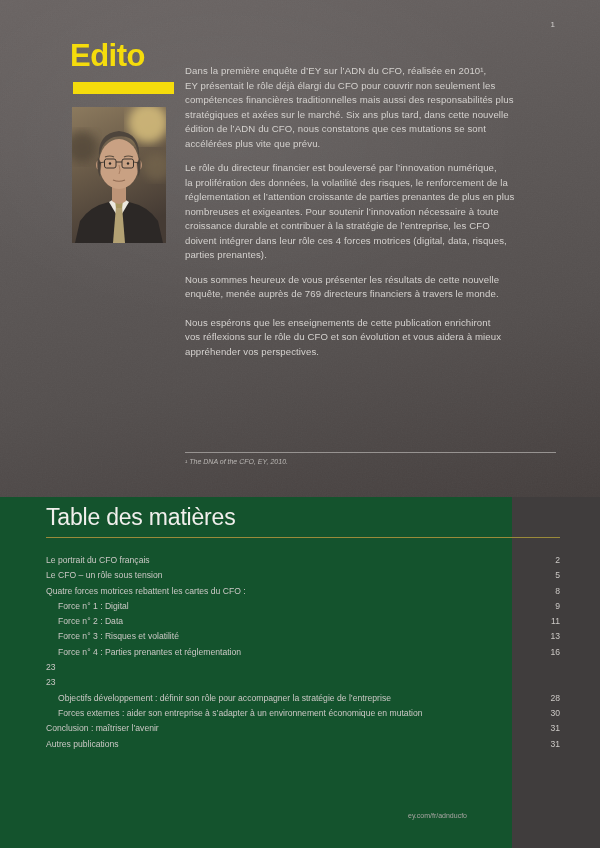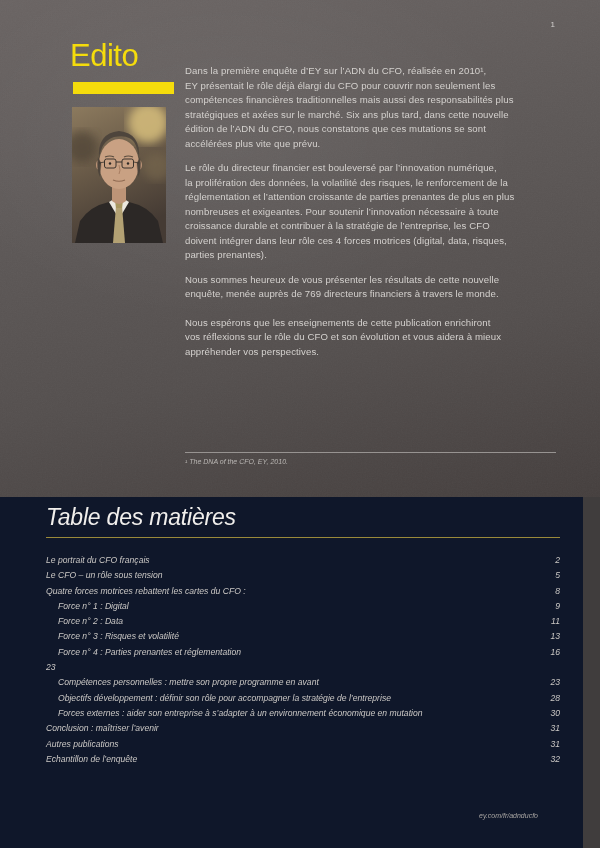--- a/index.html
+++ b/index.html
@@ -13,21 +13,21 @@
     position:absolute;left:0;top:0;width:600px;height:497px;
     background:
       radial-gradient(ellipse 420px 260px at 38% 28%, rgba(255,255,255,0.05), rgba(255,255,255,0) 70%),
       linear-gradient(168deg,#6a6463 0%,#5d5857 38%,#544f4e 68%,#453F3E 100%);
   }
   .noise{position:absolute;inset:0;width:100%;height:100%;pointer-events:none;}
   .page-number{
     position:absolute;right:45px;top:20px;font-size:8px;color:#d3d1cf;
   }
   .edito-title{
-    position:absolute;left:70px;top:38px;font-size:31px;font-weight:normal;
+    position:absolute;left:70px;top:38px;font-size:31px;font-weight:bold;
     color:#F5DC0C;letter-spacing:-0.5px;
   }
   .yellow-bar{
     position:absolute;left:73px;top:82px;width:101px;height:12px;background:#F5DC0C;
   }
   .portrait{
     position:absolute;left:72px;top:107px;width:94px;height:136px;overflow:hidden;
   }
   .edito-body{
     position:absolute;left:185px;top:64px;width:375px;
@@ -41,21 +41,21 @@
   .signature-name{font-size:9.8px;line-height:15px;font-weight:bold;color:#eceae7;}
   .signature-role{font-size:9.8px;line-height:15px;color:#d4d1ce;}
   .footnote-rule{
     position:absolute;left:185px;top:452px;width:371px;height:1px;background:#979391;
   }
   .footnote{
     position:absolute;left:185px;top:458px;font-size:7px;font-style:italic;color:#bab7b4;
   }
   
   .toc-section{
-    position:absolute;left:0;top:497px;width:583px;height:351px;background:#0f172a;font-style:italic;
+    position:absolute;left:0;top:497px;width:512px;height:351px;background:#14532d;
   }
   .toc-title{
     position:absolute;left:46px;top:7px;font-size:23px;font-weight:400;
     color:#f1efec;letter-spacing:-0.2px;
   }
   .toc-rule{
     position:absolute;left:46px;top:40px;width:514px;height:1px;background:#9a8a3a;
   }
   .toc-list{
     position:absolute;left:46px;top:56px;width:514px;
@@ -194,40 +194,35 @@
           <span class="toc-page">13</span>
         </div>
         <div class="toc-row indent">
           <span class="toc-label">Force n° 4 : Parties prenantes et réglementation</span>
           <span class="toc-page">16</span>
         </div>
         <div class="toc-row">
           <span class="toc-page">23</span>
         </div>
         <div class="toc-row indent">
-          <span class="toc-label">Compétences personnelles : mettre son propre programme en avant</span>
           <span class="toc-page">23</span>
         </div>
         <div class="toc-row indent">
           <span class="toc-label">Objectifs développement : définir son rôle pour accompagner la stratégie de l’entreprise</span>
           <span class="toc-page">28</span>
         </div>
         <div class="toc-row indent">
           <span class="toc-label">Forces externes : aider son entreprise à s’adapter à un environnement économique en mutation</span>
           <span class="toc-page">30</span>
         </div>
         <div class="toc-row">
           <span class="toc-label">Conclusion : maîtriser l’avenir</span>
           <span class="toc-page">31</span>
         </div>
         <div class="toc-row">
           <span class="toc-label">Autres publications</span>
           <span class="toc-page">31</span>
-        </div>
-        <div class="toc-row">
-          <span class="toc-label">Echantillon de l’enquête</span>
-          <span class="toc-page">32</span>
         </div>
       </div>
     <div class="footer-url">ey.com/fr/adnducfo</div>
   </div>
 
 </div>
 
 </body></html>

